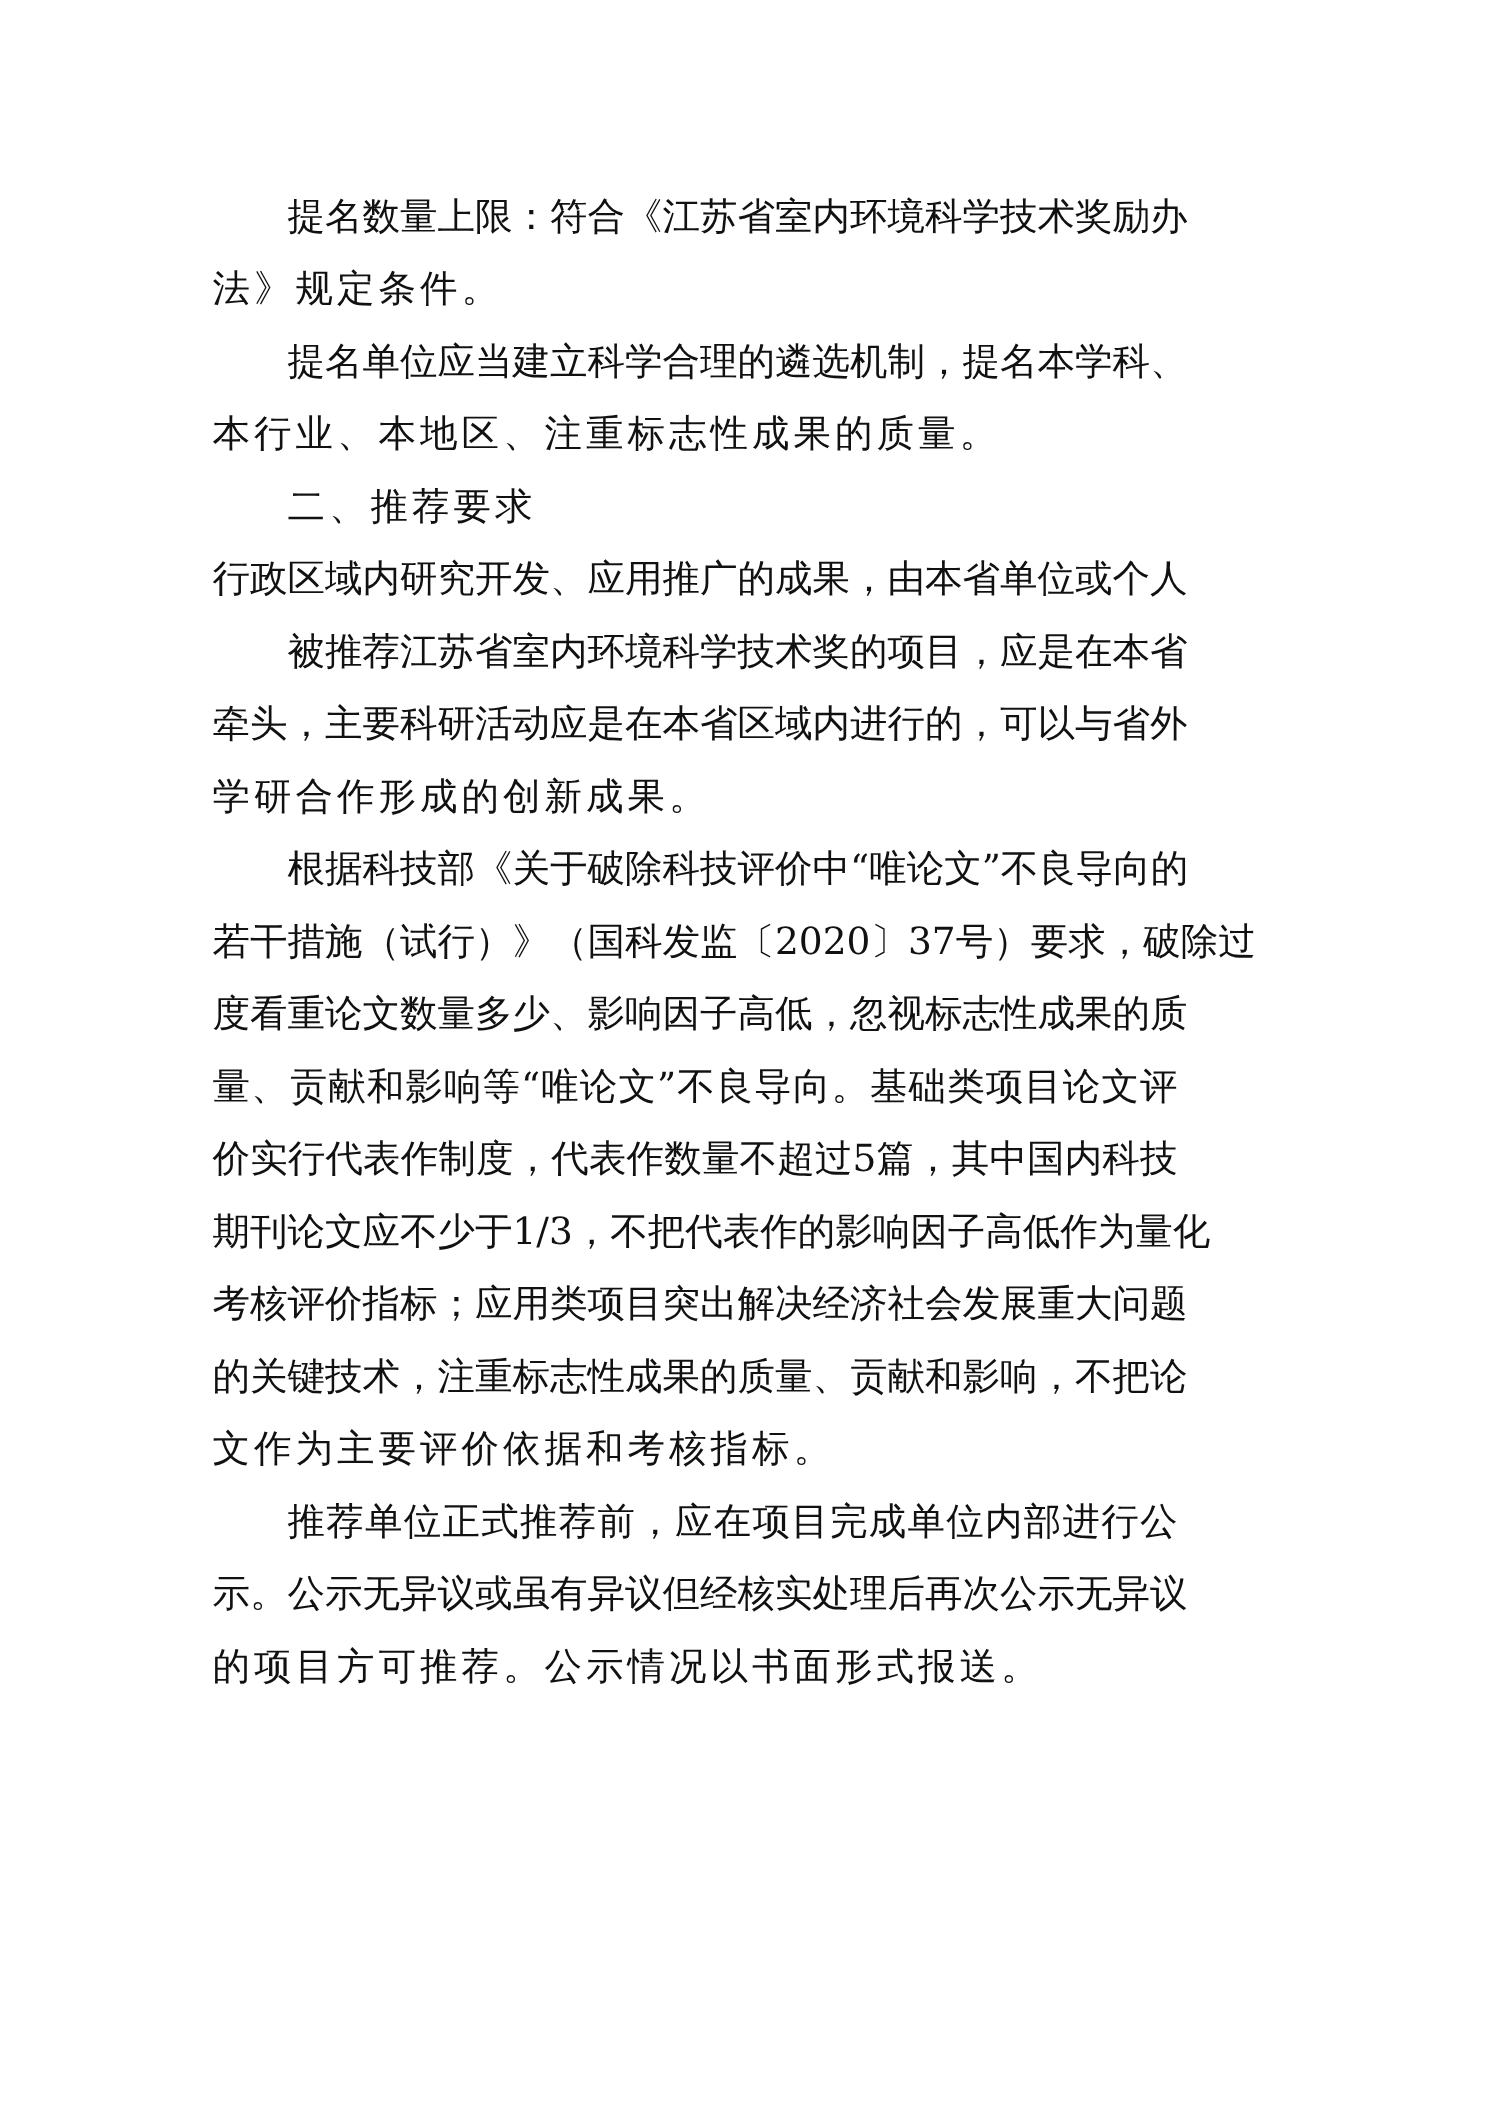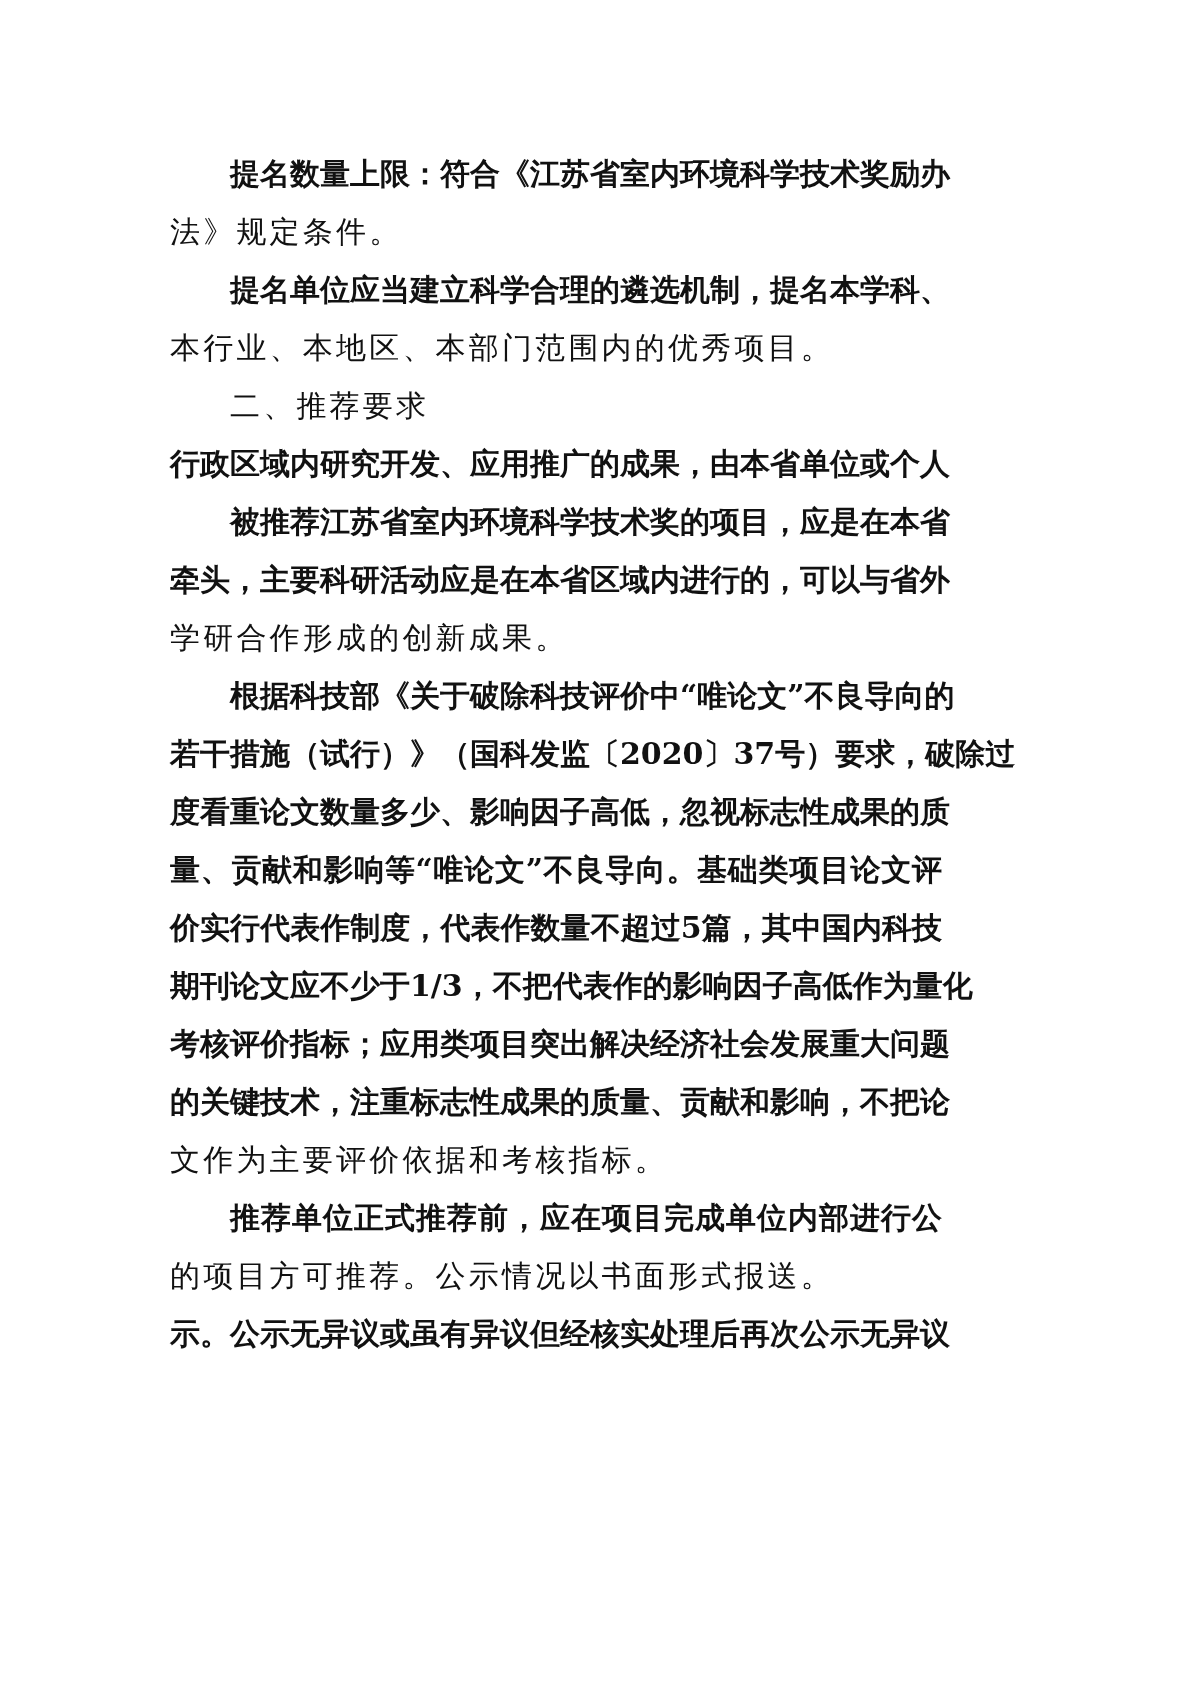--- a/index.html
+++ b/index.html
@@ -1,37 +1,37 @@
 <!DOCTYPE html>
 <html><head>
   <meta charset="utf-8">
   <style>
     html, body { margin: 0; padding: 0; background: #ffffff; }
     body { width: 1199px; height: 1696px; position: relative; overflow: hidden;
            font-family: "DejaVu Serif", "Liberation Serif", serif; color: #111111; }
     .page { position: absolute; left: 170px; top: 145px; width: 772px; }
     .line { height: 58px; line-height: 58px; font-size: 30px; white-space: nowrap;
             letter-spacing: 3.2px; }
-    .line.justify { text-align: justify; text-align-last: justify; letter-spacing: 0; font-weight: bold; }
+    .line.justify { text-align: justify; text-align-last: justify; letter-spacing: 0; }
     .line.indent { padding-left: 60px; }
     .line.heading { font-family: "DejaVu Sans", "Liberation Sans", sans-serif; font-weight: normal; }
   </style>
 </head>
 <body>
 
 <div class="page">
 
   <div>
     <div class="line indent justify">提名数量上限：符合《江苏省室内环境科学技术奖励办</div>
     <div class="line">法》规定条件。</div>
   </div>
 
   <div>
     <div class="line indent justify">提名单位应当建立科学合理的遴选机制，提名本学科、</div>
-    <div class="line">本行业、本地区、本部门范围内的优秀项目。</div>
+    <div class="line">本行业、本地区、注重标志性成果的质量。</div>
   </div>
 
   <div class="line indent heading">二、推荐要求</div>
 
   <div>
     <div class="line justify">行政区域内研究开发、应用推广的成果，由本省单位或个人</div>
     <div class="line indent justify">被推荐江苏省室内环境科学技术奖的项目，应是在本省</div>
     <div class="line justify">牵头，主要科研活动应是在本省区域内进行的，可以与省外</div>
     <div class="line">学研合作形成的创新成果。</div>
   </div>
@@ -44,16 +44,16 @@
     <div class="line justify">价实行代表作制度，代表作数量不超过5篇，其中国内科技</div>
     <div class="line justify">期刊论文应不少于1/3，不把代表作的影响因子高低作为量化</div>
     <div class="line justify">考核评价指标；应用类项目突出解决经济社会发展重大问题</div>
     <div class="line justify">的关键技术，注重标志性成果的质量、贡献和影响，不把论</div>
     <div class="line">文作为主要评价依据和考核指标。</div>
   </div>
 
 
   <div>
     <div class="line indent justify">推荐单位正式推荐前，应在项目完成单位内部进行公</div>
+    <div class="line justify">示。公示无异议或虽有异议但经核实处理后再次公示无异议</div>
     <div class="line">的项目方可推荐。公示情况以书面形式报送。</div>
-    <div class="line justify">示。公示无异议或虽有异议但经核实处理后再次公示无异议</div>
   </div>
 </div>
 
 </body></html>

